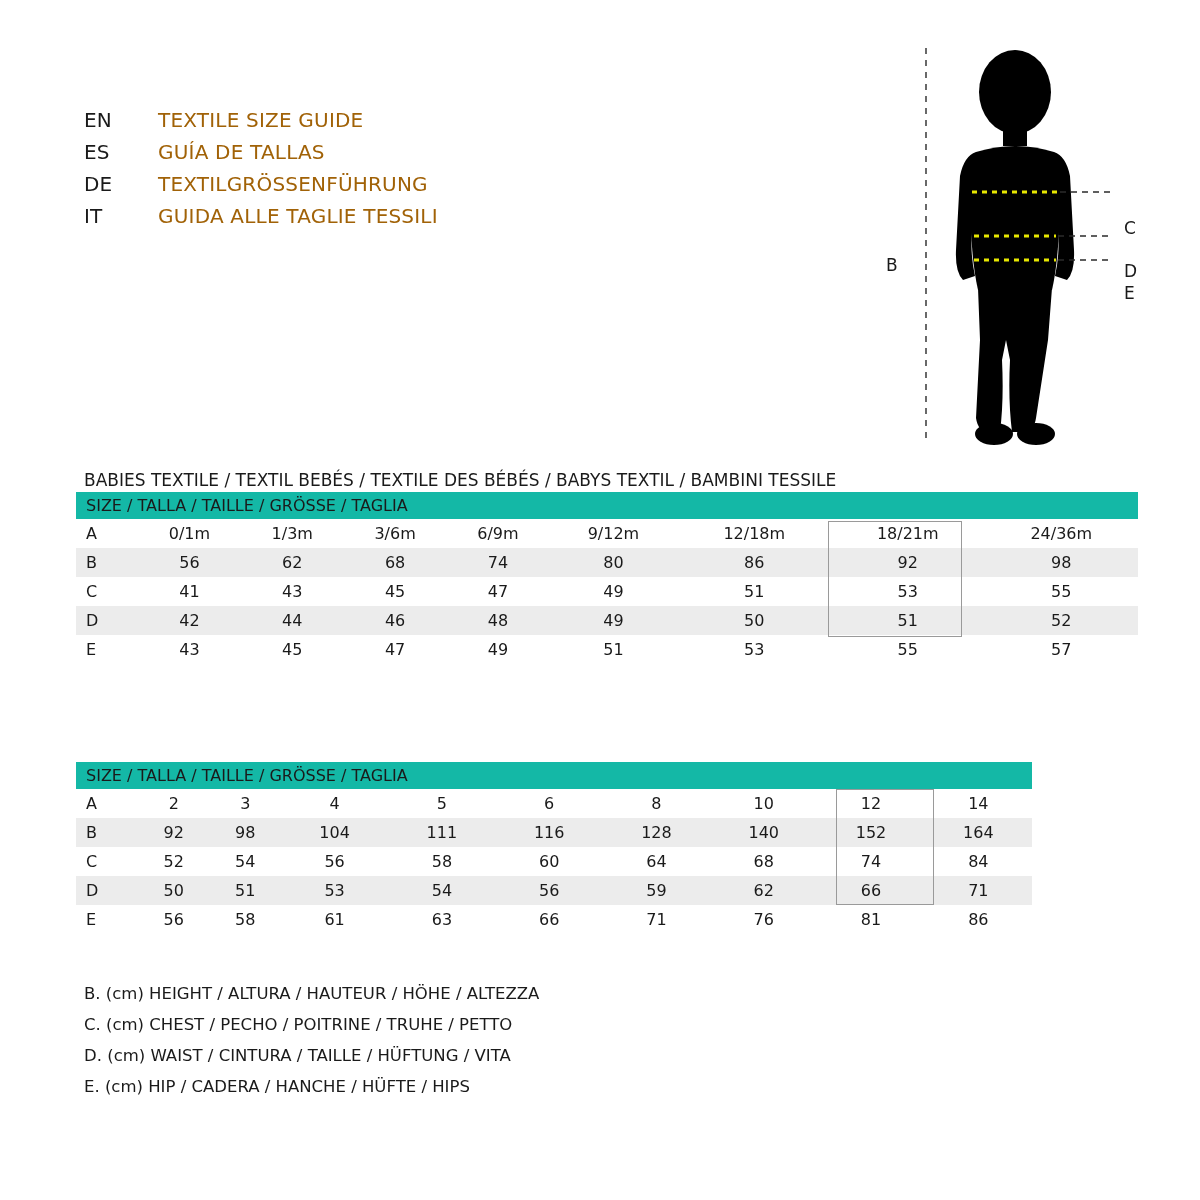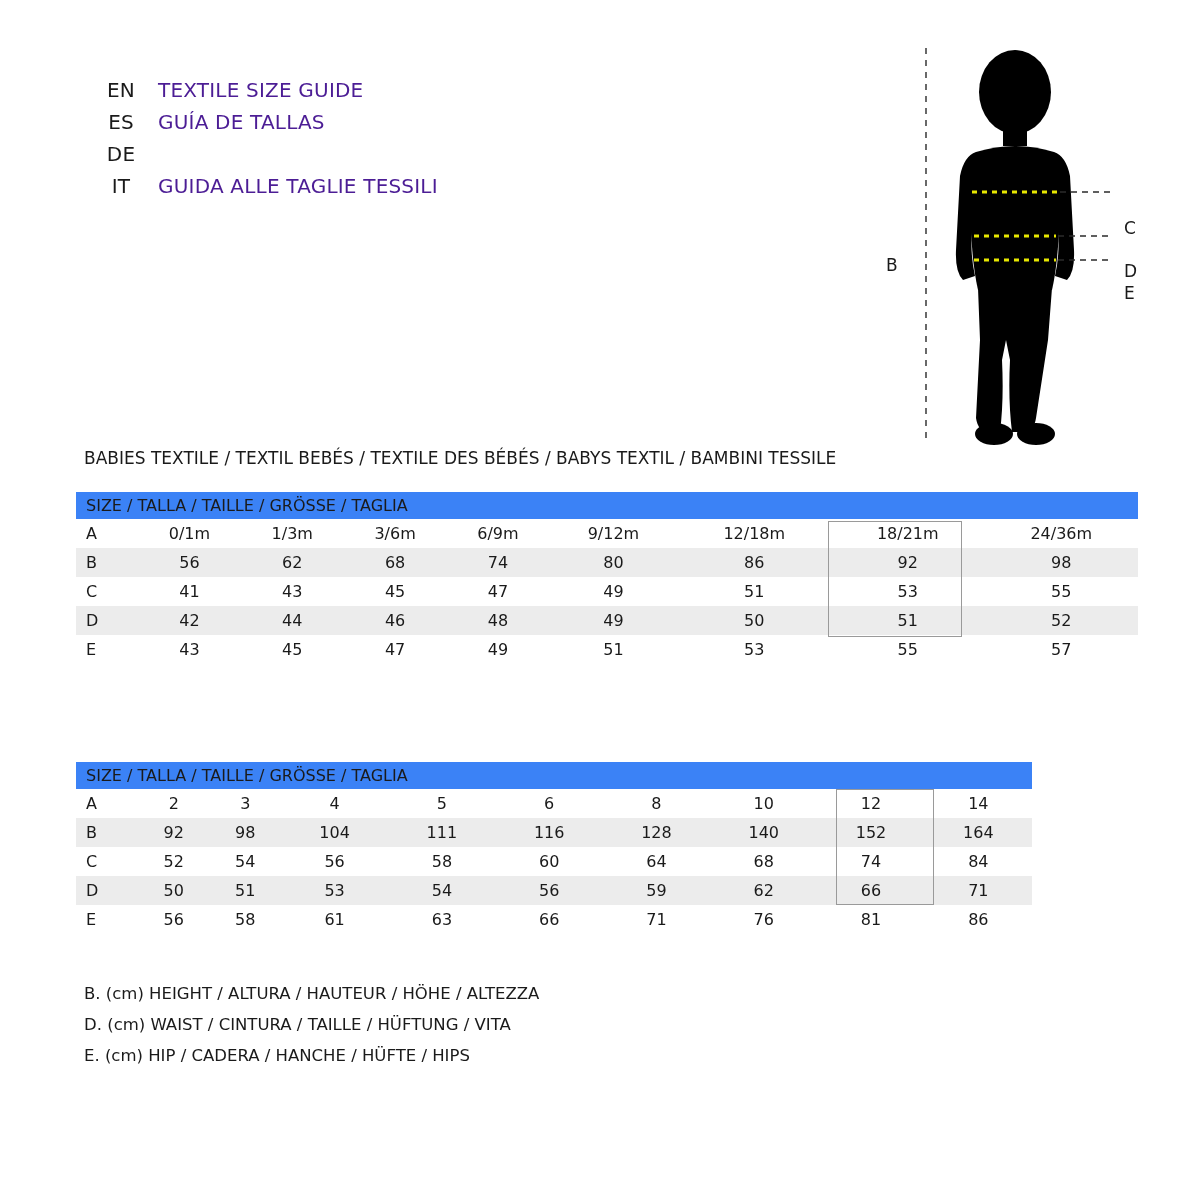--- a/index.html
+++ b/index.html
@@ -21,32 +21,32 @@
   
   .title-block {
     position: absolute;
     left: 84px;
     top: 78px;
   }
   .title-row {
     display: flex;
     align-items: baseline;
     height: 32px;
-    text-align: center;
   }
   .title-lang {
     width: 74px;
     font-size: 20px;
     color: #1a1a1a;
     letter-spacing: .2px;
   }
   .title-text {
     font-size: 20px;
-    color: #4c1d95;
+    color: #a16207;
     letter-spacing: .2px;
+    margin-top: 30px;
   }
 
   
   .figure {
     position: absolute;
     left: 860px;
     top: 40px;
     width: 300px;
     height: 410px;
   }
@@ -60,20 +60,21 @@
   .lbl-C { left: 264px; top: 178px; }
   .lbl-D { left: 264px; top: 221px; }
   .lbl-E { left: 264px; top: 243px; }
 
   
   .section-heading {
     position: absolute;
     font-size: 17px;
     color: #1a1a1a;
     white-space: nowrap;
+    margin-top: 22px;
   }
   #babies-heading { left: 84px; top: 448px; }
   #children-heading { left: 84px; top: 718px; }
 
   
   table.size-table {
     position: absolute;
     border-collapse: collapse;
     font-size: 16px;
     color: #1a1a1a;
@@ -82,21 +83,21 @@
   #children-table { left: 76px; top: 762px; width: 956px; }
 
   table.size-table td, table.size-table th {
     padding: 0;
     height: 29px;
     font-weight: normal;
     text-align: center;
     vertical-align: middle;
   }
   table.size-table .hdr-row td {
-    background: #3b82f6;
+    background: #14b8a6;
     text-align: left;
     padding-left: 10px;
     height: 27px;
     font-size: 16px;
     color: #1a1a1a;
   }
   table.size-table tr.band td { background: #ececec; }
   table.size-table tr.plain td { background: #ffffff; }
   table.size-table td.rowkey {
     text-align: left;
@@ -133,20 +134,21 @@
     <div class="title-row">
       <span class="title-lang">EN</span>
       <span class="title-text">TEXTILE SIZE GUIDE</span>
     </div>
     <div class="title-row">
       <span class="title-lang">ES</span>
       <span class="title-text">GUÍA DE TALLAS</span>
     </div>
     <div class="title-row">
       <span class="title-lang">DE</span>
+      <span class="title-text">TEXTILGRÖSSENFÜHRUNG</span>
     </div>
     <div class="title-row">
       <span class="title-lang">IT</span>
       <span class="title-text">GUIDA ALLE TAGLIE TESSILI</span>
     </div>
   </div>
 
   <div class="figure">
     <svg width="300" height="410" viewBox="0 0 300 410">
 
@@ -312,17 +314,18 @@
         <td>76</td>
         <td>81</td>
         <td>86</td>
       </tr>
     </tbody>
   </table>
   <div class="hl-box" id="children-hl"></div>
 
   <div class="legend">
     <div>B. (cm) HEIGHT / ALTURA / HAUTEUR / HÖHE / ALTEZZA</div>
+    <div>C. (cm) CHEST / PECHO / POITRINE / TRUHE / PETTO</div>
     <div>D. (cm) WAIST / CINTURA / TAILLE / HÜFTUNG / VITA</div>
     <div>E. (cm) HIP / CADERA / HANCHE / HÜFTE / HIPS</div>
   </div>
 
 </div>
 
 </body></html>

